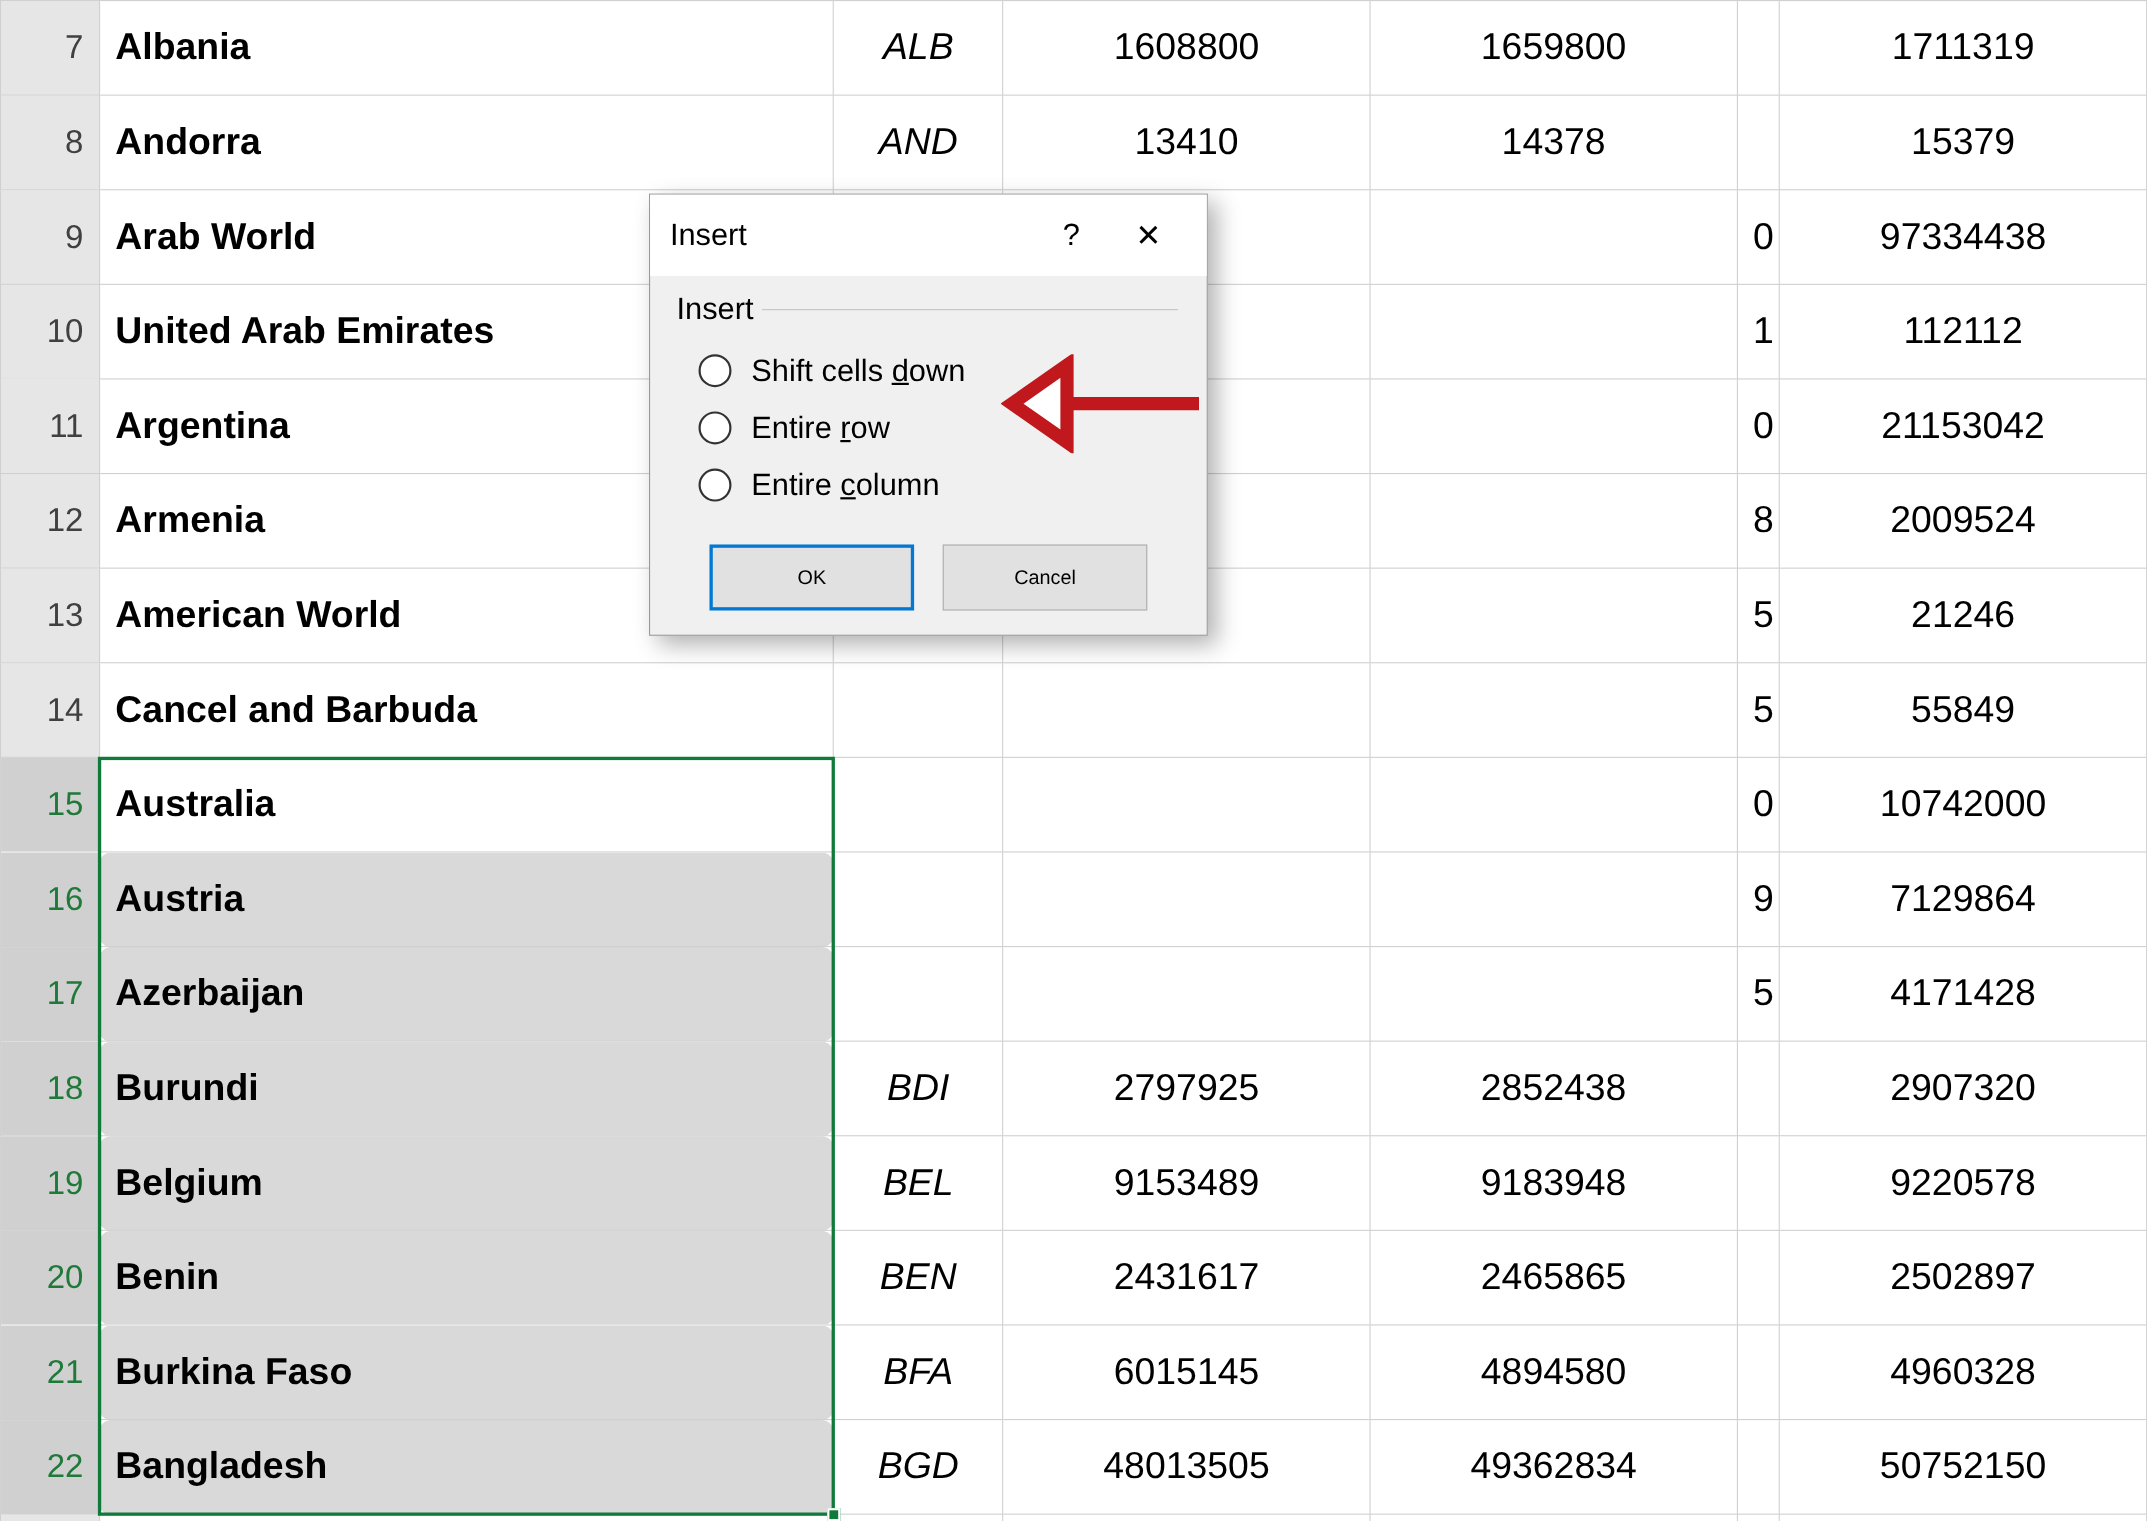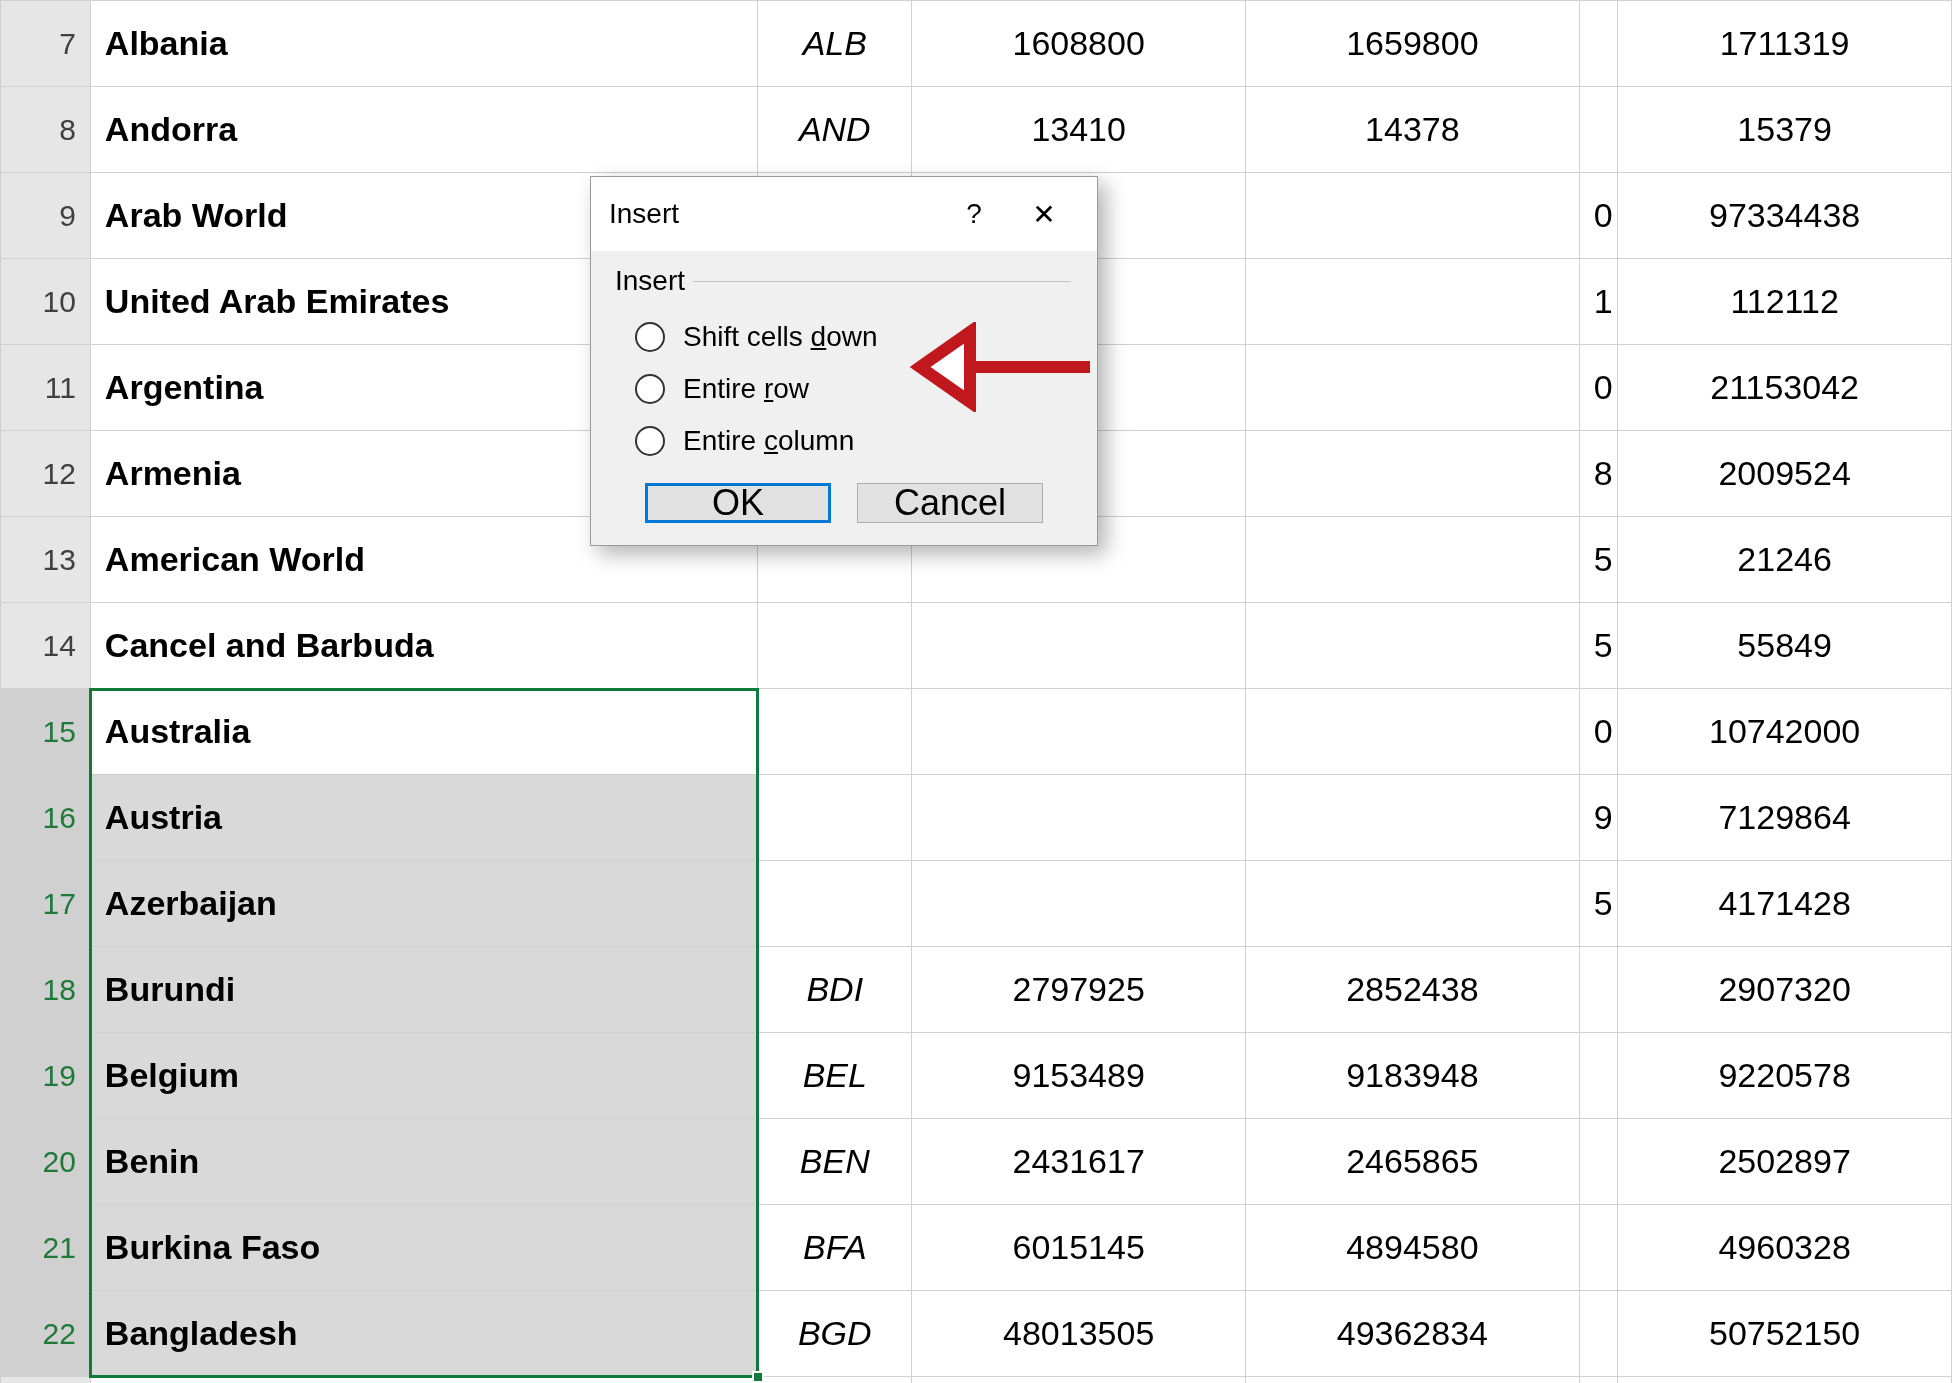--- a/index.html
+++ b/index.html
@@ -54,21 +54,21 @@
   }
   table.grid th.sel{
     background:var(--header-sel-bg);
     color:var(--header-sel-num);
   }
   td.name{font-weight:700;color:var(--bold);text-align:left;}
   td.code{text-align:center;font-style:italic;}
   td.num{text-align:center;}
   td.partial{text-align:right;padding:0 4px 0 0;}
   
-  tr.selrow td.name{background:var(--cell-sel-bg);}
+  tr.selrow td.name{background:var(--cell-sel-bg);border-radius:11px;}
   tr.selrow.first td.name{background:#fff;}
   
   .selection-border{
     position:absolute;
     border:3px solid var(--cell-sel-border);
     pointer-events:none;
   }
   .sel-handle{
     position:absolute;
     width:12px;height:12px;
@@ -116,24 +116,24 @@
   .radio.checked::after{
     content:"";width:16px;height:16px;border-radius:50%;background:#000;
   }
   .radio-label{position:relative;}
   .radio-label.focus{
     outline:1px dotted #000;outline-offset:2px;padding:0 2px;
   }
   .acc{text-decoration:underline;}
   .btnrow{display:flex;gap:26px;justify-content:center;margin-top:8px;}
   .btn{
-    min-width:186px;height:40px;
+    min-width:186px;height:60px;
     display:flex;align-items:center;justify-content:center;
     background:#e1e1e1;border:1px solid #adadad;
-    font-size:36px;color:#000;
+    font-size:18px;color:#000;margin-top:12px;
   }
   .btn.primary{border:3px solid var(--ok-border);}
   
   .arrow{
     position:absolute;pointer-events:none;
   }
   
   tr.empty td,tr.empty th{height:54px;}
 </style>
 </head>

